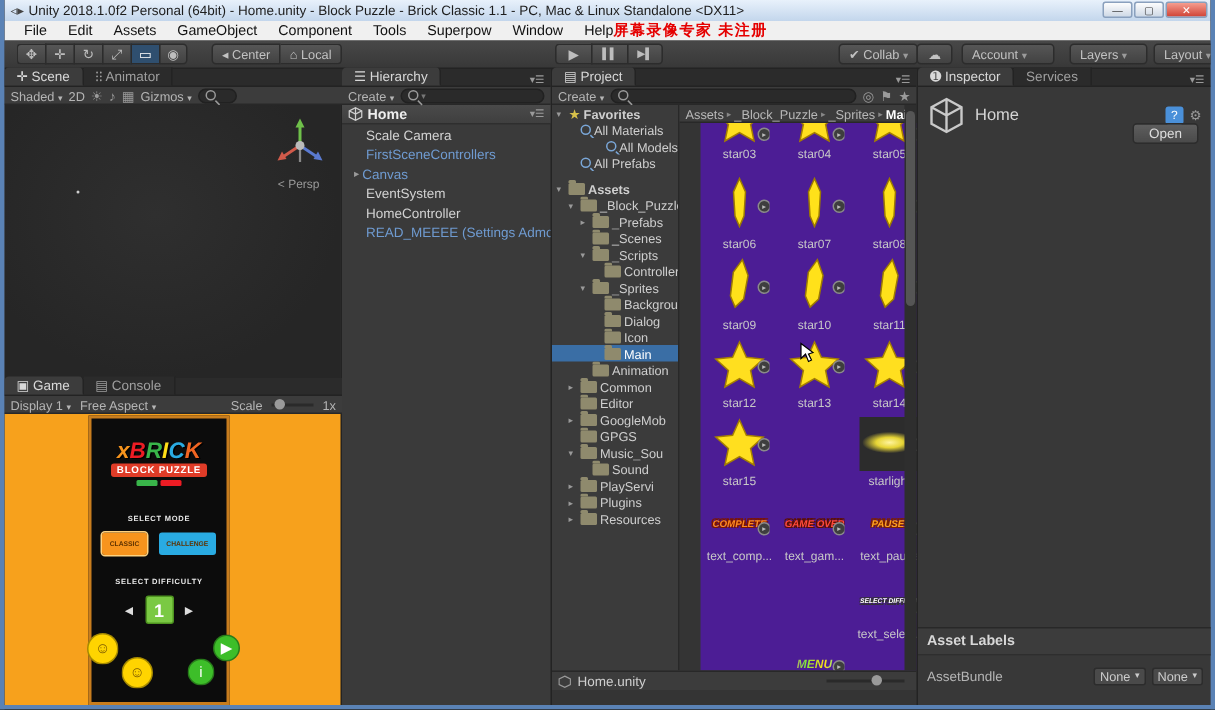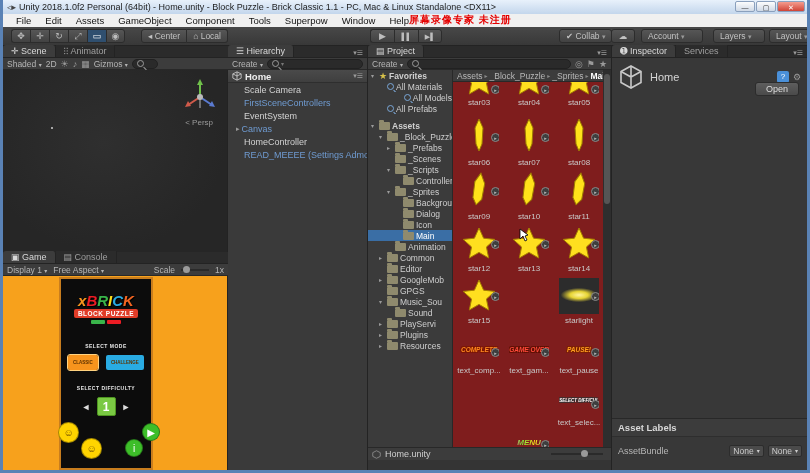--- a/index.html
+++ b/index.html
@@ -69,21 +69,21 @@
   .hrow .exp{color:#9a9a9a;font-size:7px;margin-right:2px;margin-left:-8px;}
   
   #proj{left:365px;top:46px;width:243px;height:424px;background:#343434;}
   #proj-create{height:12px;}
   #proj-tree{left:0;top:24px;width:85px;height:377px;background:#3b3b3b;border-right:1px solid #282828;overflow:hidden;position:absolute;}
   .trow{height:11px;display:flex;align-items:center;font-size:8.5px;color:#cfcfcf;white-space:nowrap;overflow:hidden;gap:2px;}
   .trow.selected{background:#3a6ea5;color:#fff;}
   .trow .exp{color:#9a9a9a;font-size:6px;width:6px;flex:none;}
   #breadcrumb{left:85px;top:24px;width:150px;height:12px;background:#3c3c3c;border-bottom:1px solid #282828;display:flex;align-items:center;font-size:8.5px;color:#b8b8b8;padding-left:4px;gap:2px;position:absolute;white-space:nowrap;}
   #breadcrumb .last{color:#fff;font-weight:bold;}
-  #grid{left:85px;top:36px;width:150px;height:365px;position:absolute;overflow:hidden;background:#7f1d1d;}
+  #grid{left:99px;top:36px;width:150px;height:365px;position:absolute;overflow:hidden;background:#4c1d95;}
   .gcell{position:absolute;width:48px;text-align:center;}
   .gicon{position:relative;margin:0 auto;overflow:hidden;}
   .glabel{font-size:8px;color:#c8c8c8;margin-top:2px;white-space:nowrap;}
   .badge{position:absolute;right:-1px;top:40%;width:9px;height:9px;border:1px solid #8a8a8a;border-radius:50%;background:#3e3e3e;color:#bbb;font-size:5px;line-height:8px;text-align:center;}
   .tsprite{font-weight:900;font-style:italic;white-space:nowrap;}
   #proj-footer{left:0;top:401px;width:243px;height:13px;background:#3c3c3c;border-top:1px solid #282828;display:flex;align-items:center;font-size:9px;color:#cfcfcf;padding:0 4px;gap:4px;position:absolute;}
   #size-slider{margin-left:auto;width:52px;height:2px;background:#2a2a2a;position:relative;margin-right:4px;}
   #size-slider .thumb{position:absolute;left:30px;top:-3px;width:7px;height:7px;border-radius:50%;background:#9a9a9a;}
   #grid-scroll{left:235px;top:24px;width:8px;height:377px;background:#2e2e2e;position:absolute;}
   #grid-scroll .thumb{position:absolute;left:1px;top:4px;width:6px;height:130px;background:#555;border-radius:3px;}
@@ -252,26 +252,26 @@
       <span style="font-size:9.5px;font-weight:bold;color:#eee;">Home</span>
       <span style="margin-left:auto;color:#9a9a9a;font-size:7px;">▾☰</span>
     </div>
     <div id="hier-items">
         <div class="hrow">
           <span>Scale Camera</span>
         </div>
         <div class="hrow prefab">
           <span>FirstSceneControllers</span>
         </div>
-        <div class="hrow">
-          <span>EventSystem</span>
-        </div>
         <div class="hrow prefab">
           <span class="exp">▸</span>
           <span>Canvas</span>
+        </div>
+        <div class="hrow">
+          <span>EventSystem</span>
         </div>
         <div class="hrow">
           <span>HomeController</span>
         </div>
         <div class="hrow prefab">
           <span>READ_MEEEE (Settings Admob  In-</span>
         </div>
       </div>
   </div>
 

